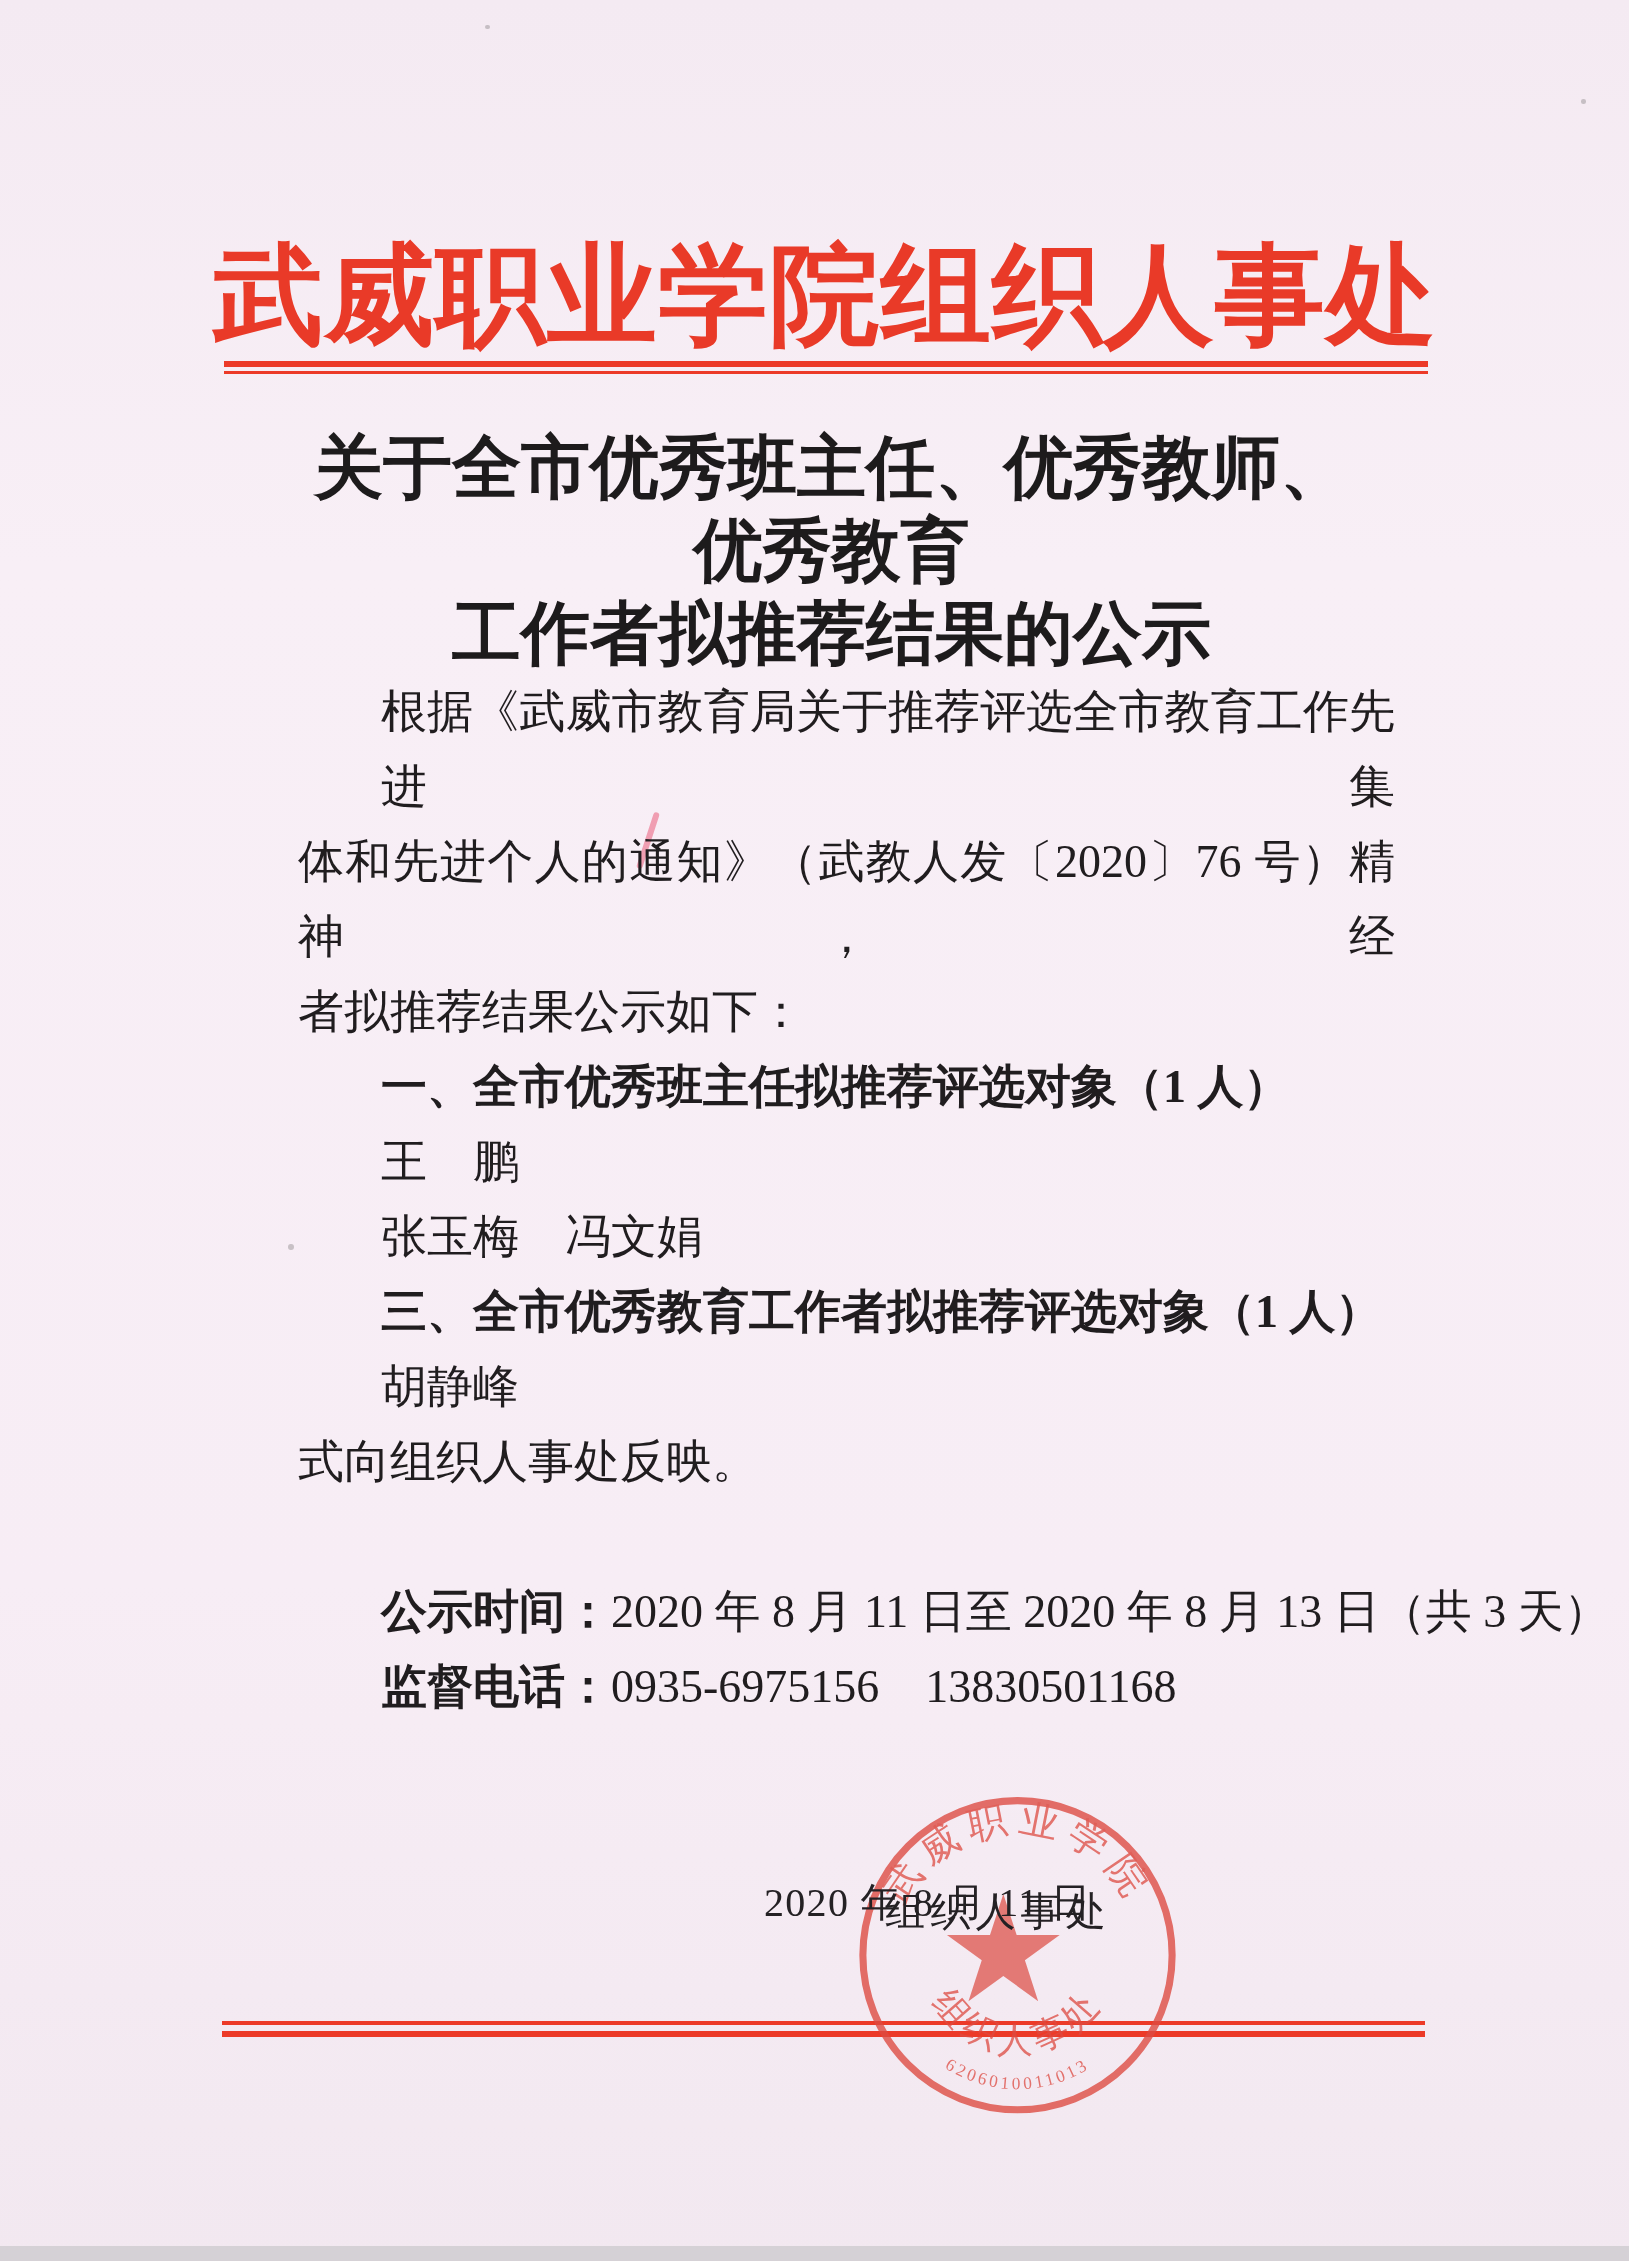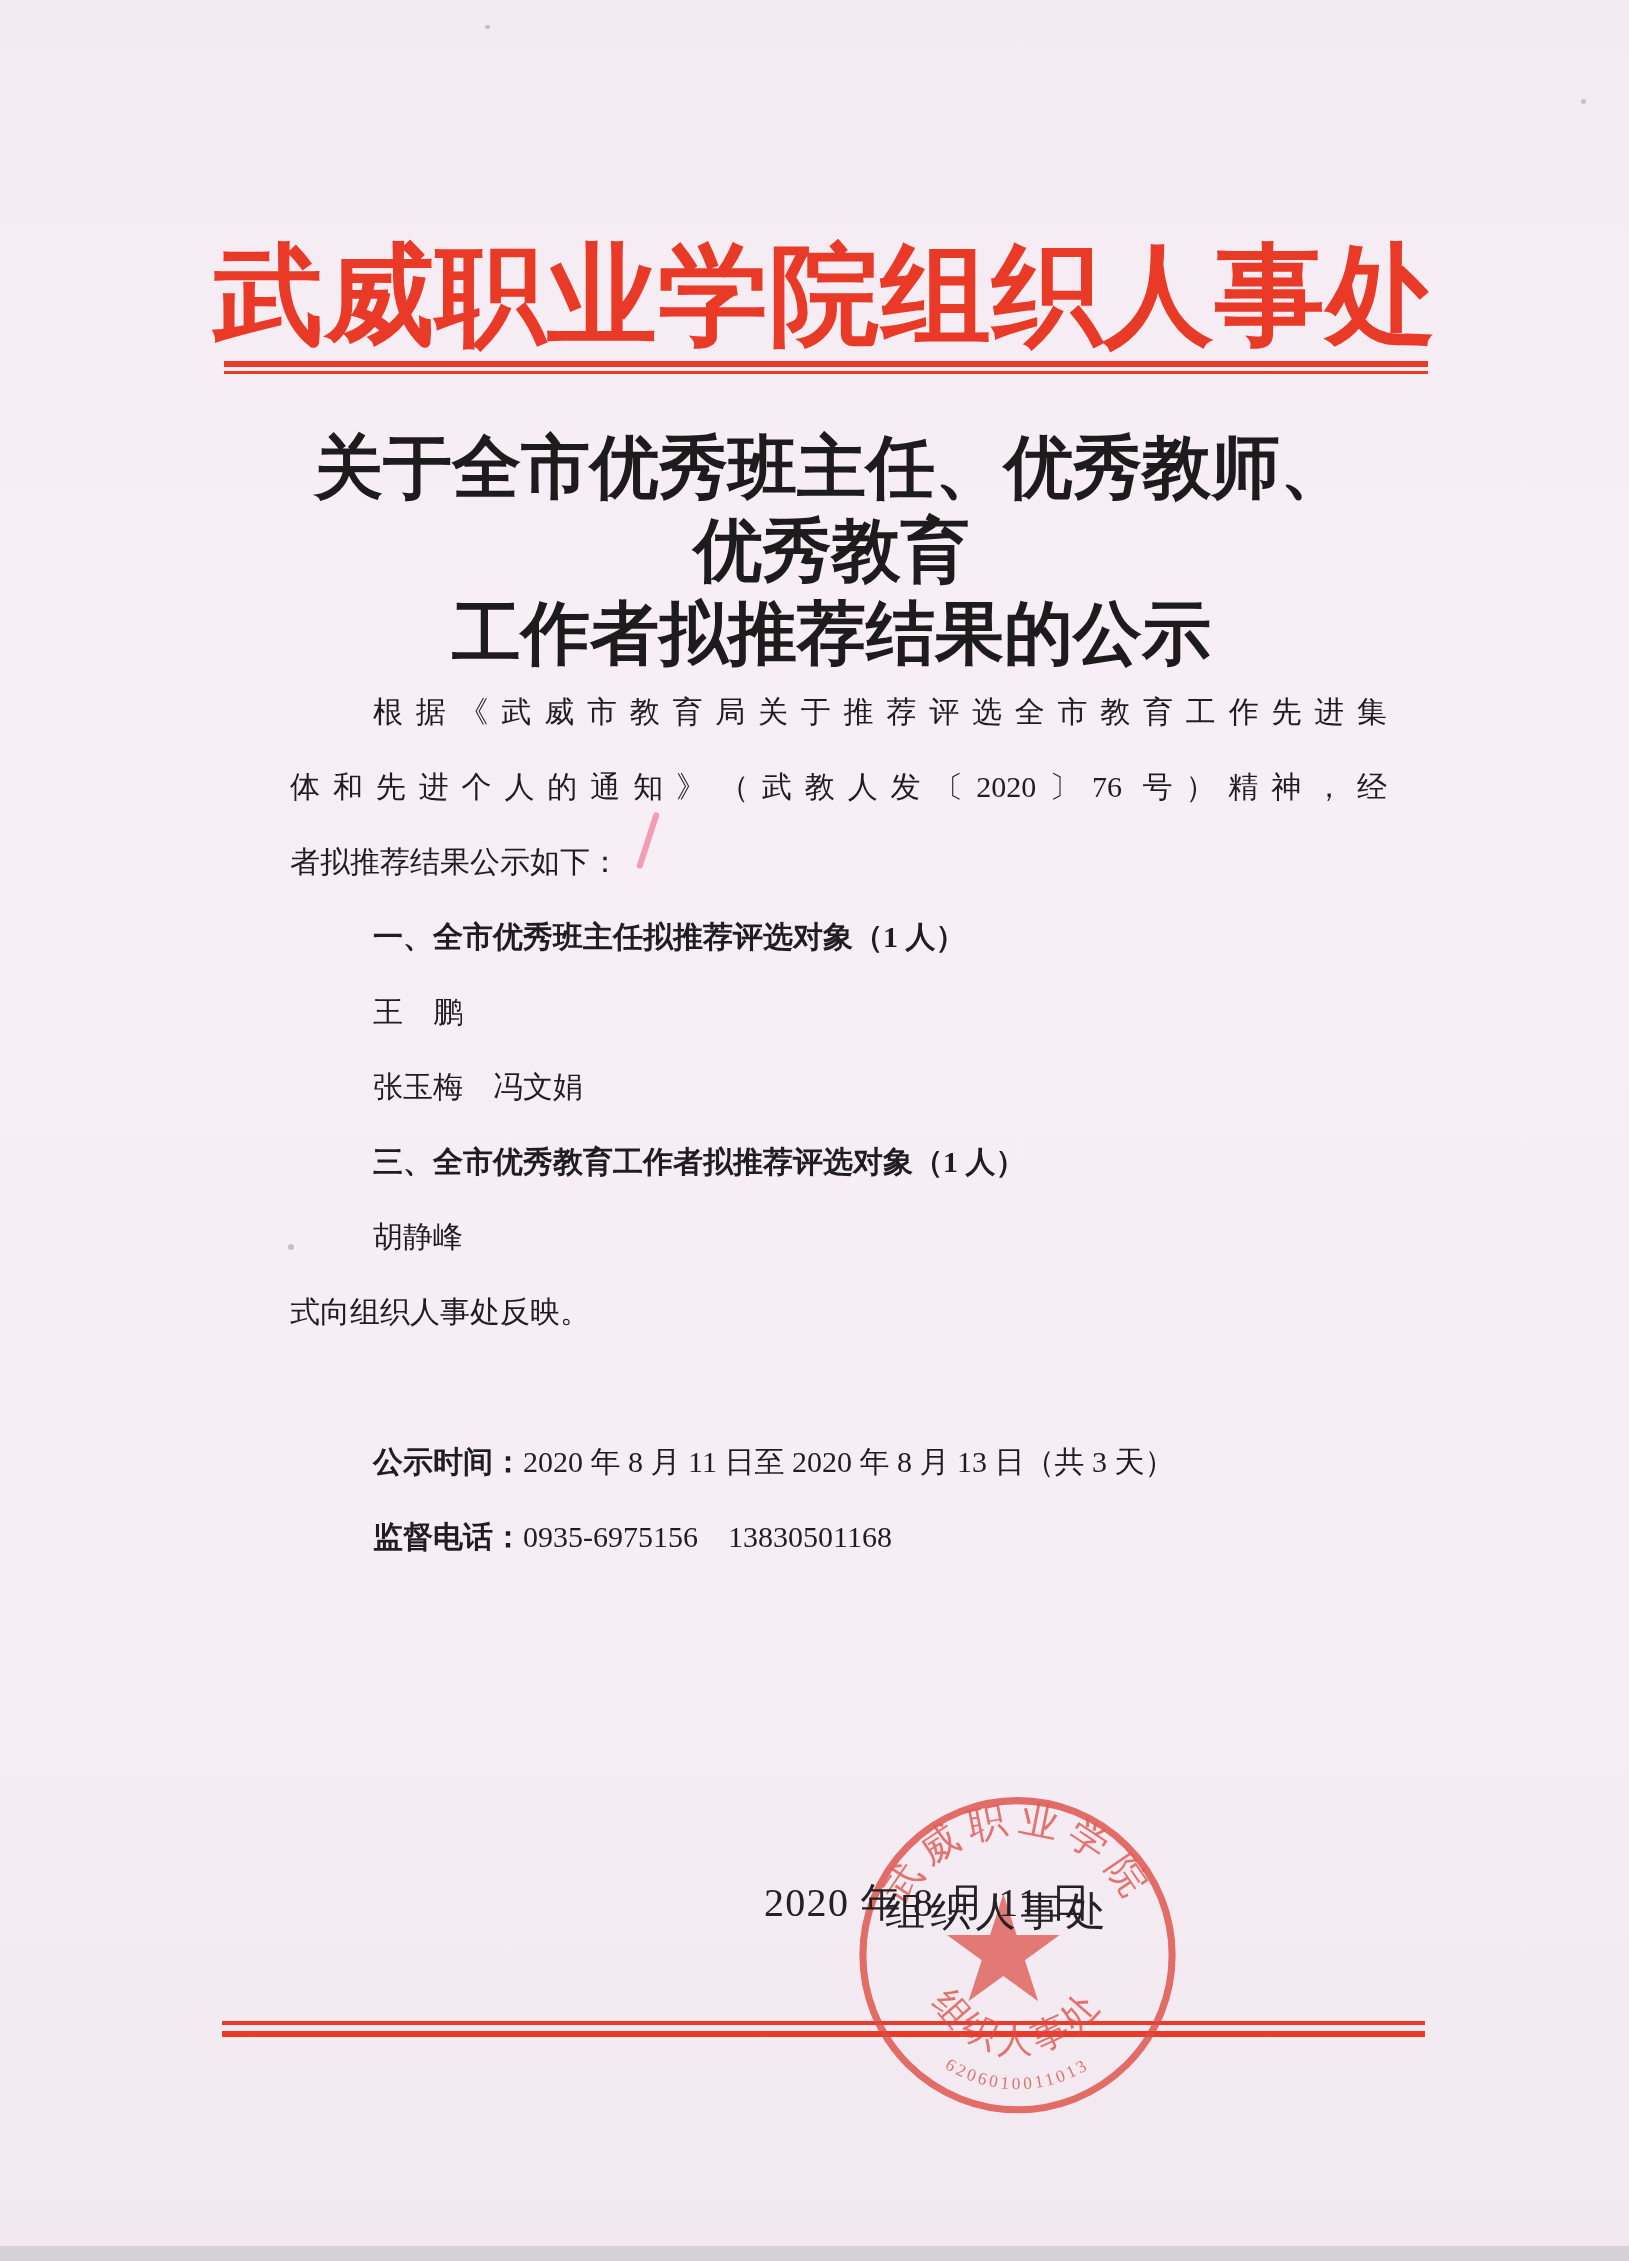--- a/index.html
+++ b/index.html
@@ -24,22 +24,22 @@
   .rule-bottom-thick{left:222px;top:2031px;width:1203px;height:6.4px;}
   
   .doc-title{
     position:absolute;left:283px;top:411px;width:1097px;z-index:4;
     text-align:center;font-size:69px;line-height:83px;font-weight:700;
     color:#1d1b1c;
     margin-top:16px;
   }
   
   .body-block{
-    position:absolute;left:290px;top:674px;width:1097px;z-index:4;
-    font-size:30px;line-height:75px;color:#201d1f;
+    position:absolute;left:298px;top:674px;width:1097px;z-index:4;
+    font-size:46px;line-height:75px;color:#201d1f;
   }
   .line{white-space:nowrap;}
   .line.fill{white-space:normal;text-align:justify;text-align-last:justify;}
   .indent{padding-left:83px;}
   .b{font-weight:700;}
   .spacer{height:75px;}
   
   .sig-dept{
     position:absolute;left:885px;top:1889px;z-index:4;
     font-size:40px;line-height:45px;letter-spacing:5.2px;white-space:nowrap;color:#242124;

